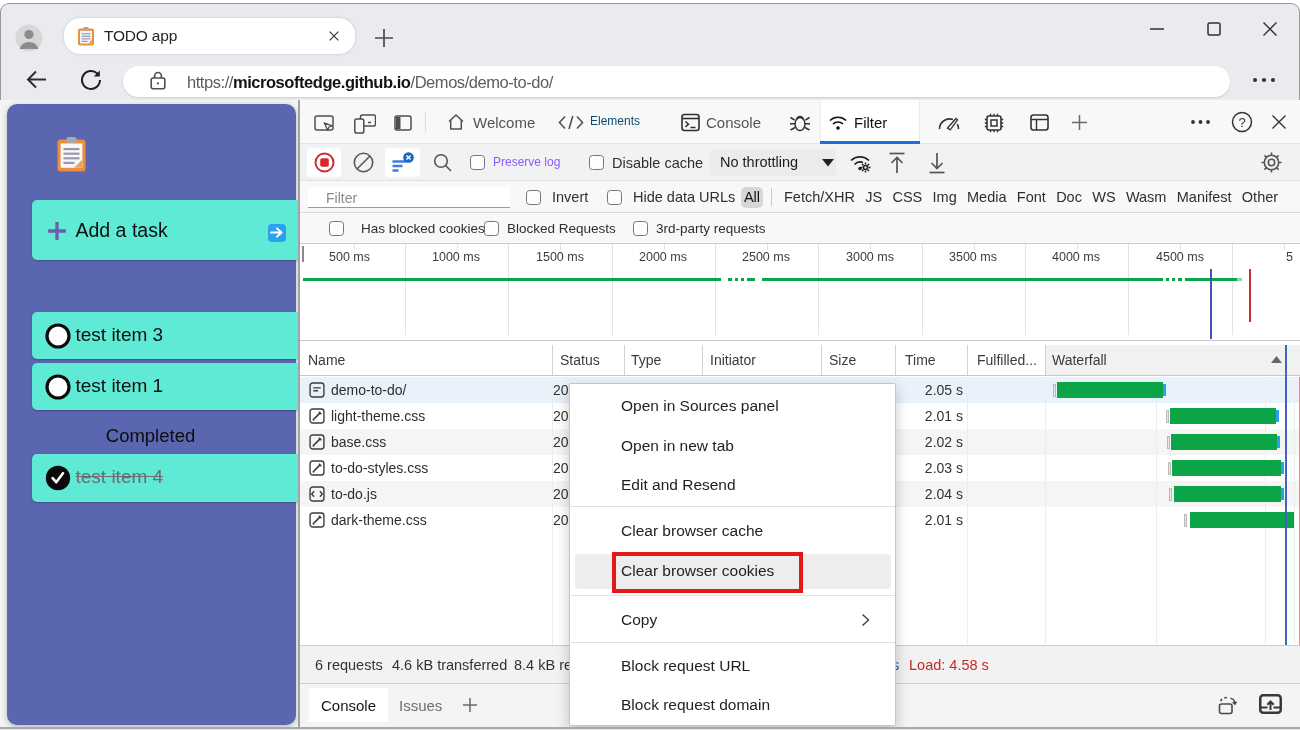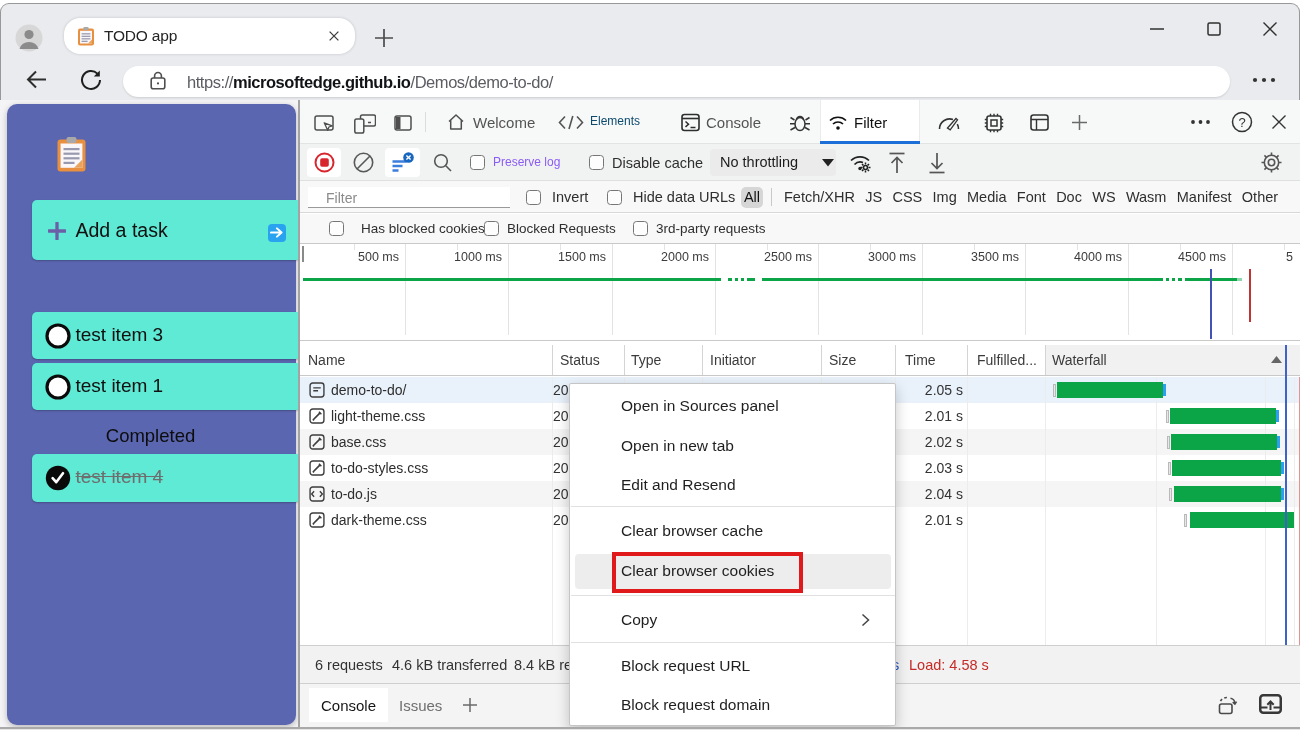--- a/index.html
+++ b/index.html
@@ -15,21 +15,21 @@
 
 #app { position:absolute; left:0; top:100px; width:298px; height:630px; background:#f4f4f6; }
 #panel { position:absolute; left:7px; top:3.5px; width:289px; height:621.5px; background:#5a66b0; border-radius:10px; box-shadow:0 2px 6px rgba(0,0,0,.25); }
 .card { position:absolute; left:25px; width:269px; background:#5eead4; border-radius:5px; box-shadow:0 1px 2px rgba(0,0,0,.25);text-decoration:underline; }
 
 #dt { position:absolute; left:298px; top:100px; width:1002px; height:630px; background:#fff; border-left:2px solid #a3a3a3; }
 .i { stroke:#4e4e4e; fill:none; stroke-width:1.5; }
 
 .gl { position:absolute; top:0; width:1px; height:91px; background:#e3e3e3; }
 .ht { position:absolute; top:0; width:1px; height:6px; background:#e3e3e3; }
-.tl { position:absolute; top:6px; width:70px; text-align:right; font-size:12.5px; color:#3c3c3c; }
+.tl { position:absolute; top:6px; width:70px; text-align:left; font-size:12.5px; color:#3c3c3c; }
 .grn { position:absolute; top:34px; height:3px; background:#0ba447; }
 
 .hl { position:absolute; top:7px; font-size:14px; color:#3b3b3b; }
 .hcl { position:absolute; top:0; width:1px; height:30px; background:#d4d4d4; }
 .bcl { position:absolute; top:32px; width:1px; height:268px; background:#ececec; z-index:3; }
 .row { position:absolute; left:0; width:1002px; height:26px; background:#fff; }
 .ric { position:absolute; left:8.5px; top:5px; width:16px; height:16px; }
 .ri { stroke:#3d3d3d; fill:none; stroke-width:1.3; }
 .rn { position:absolute; left:31px; top:4.5px; font-size:14px; color:#2e2e2e; }
 .rs { position:absolute; left:253px; top:4.5px; font-size:14px; color:#333; }

